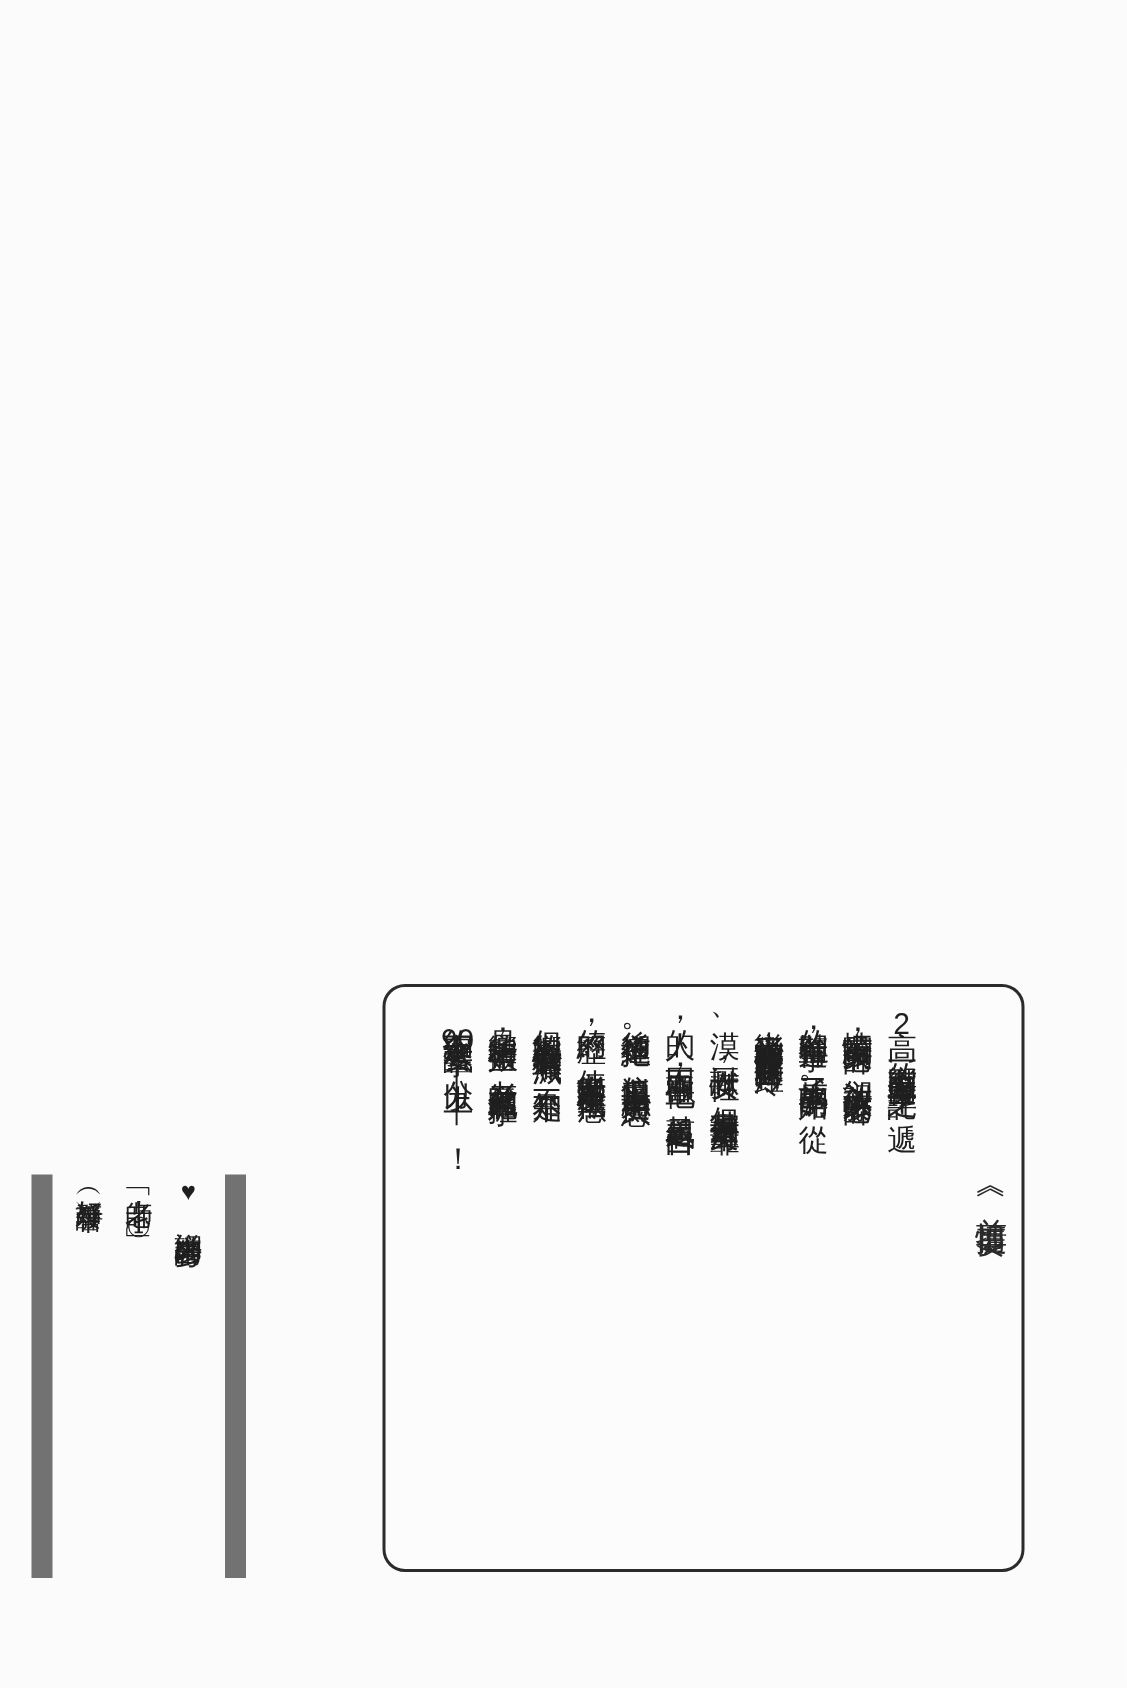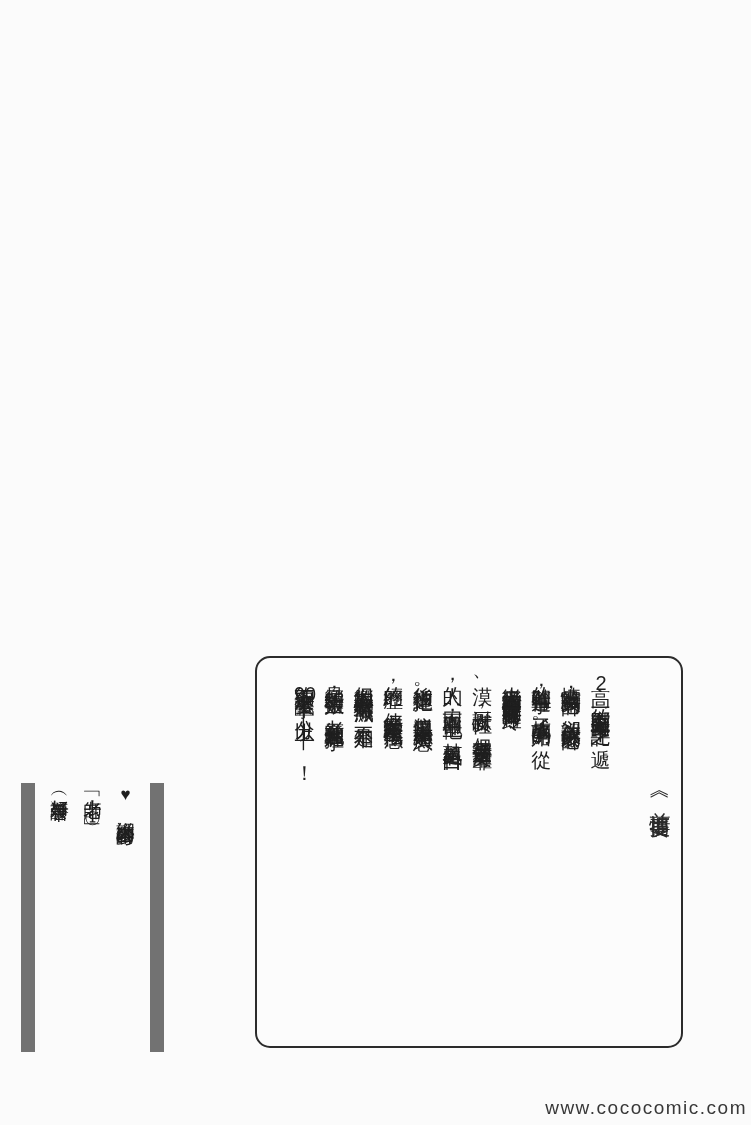--- a/index.html
+++ b/index.html
@@ -137,15 +137,14 @@
     <div class="bar bar-left"></div>
     <div class="bar bar-right"></div>
 
     <div class="ad-text v">
       <p><span class="heart up">♥</span><span>詳細內容請參考</span></p>
       <p><span>「老師！」</span><span class="up">①</span></p>
       <p>（好評發售中）</p>
     </div>
   </div>
 
-  <div class="watermark">www.cococomic.com</div>
 
 </div>
 
 </body></html>

